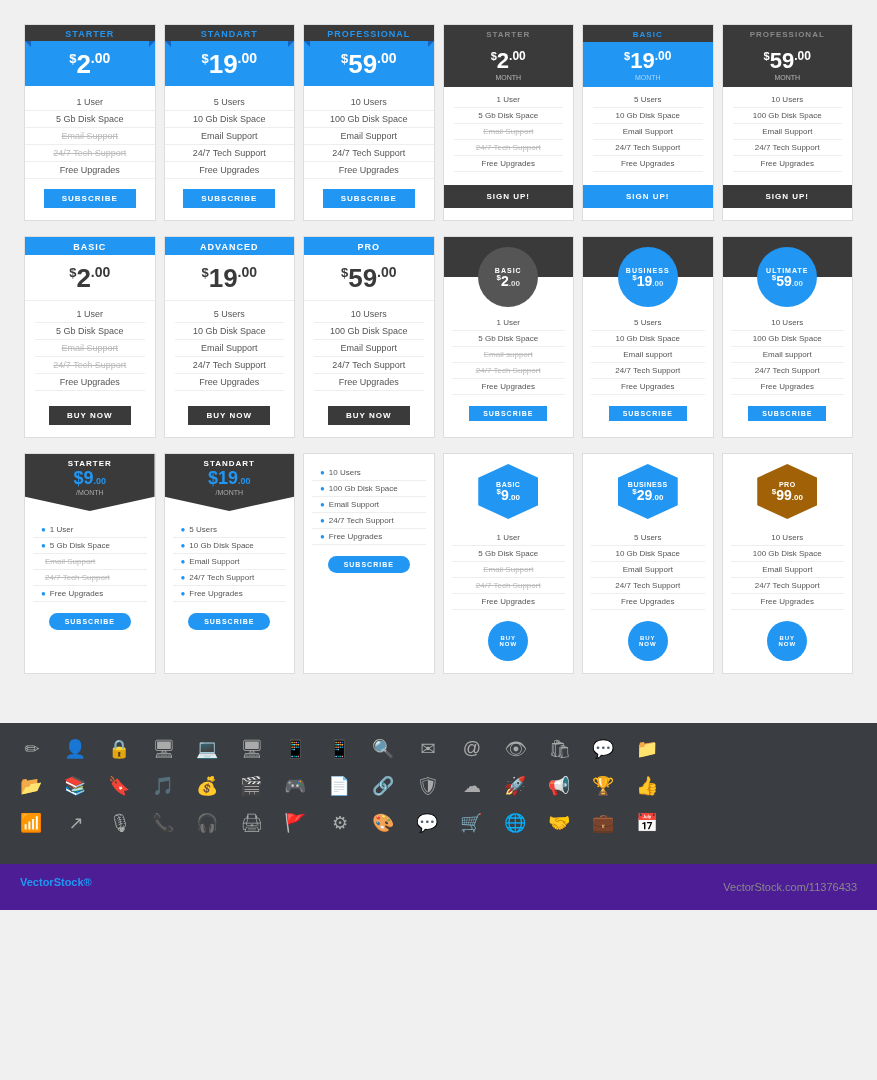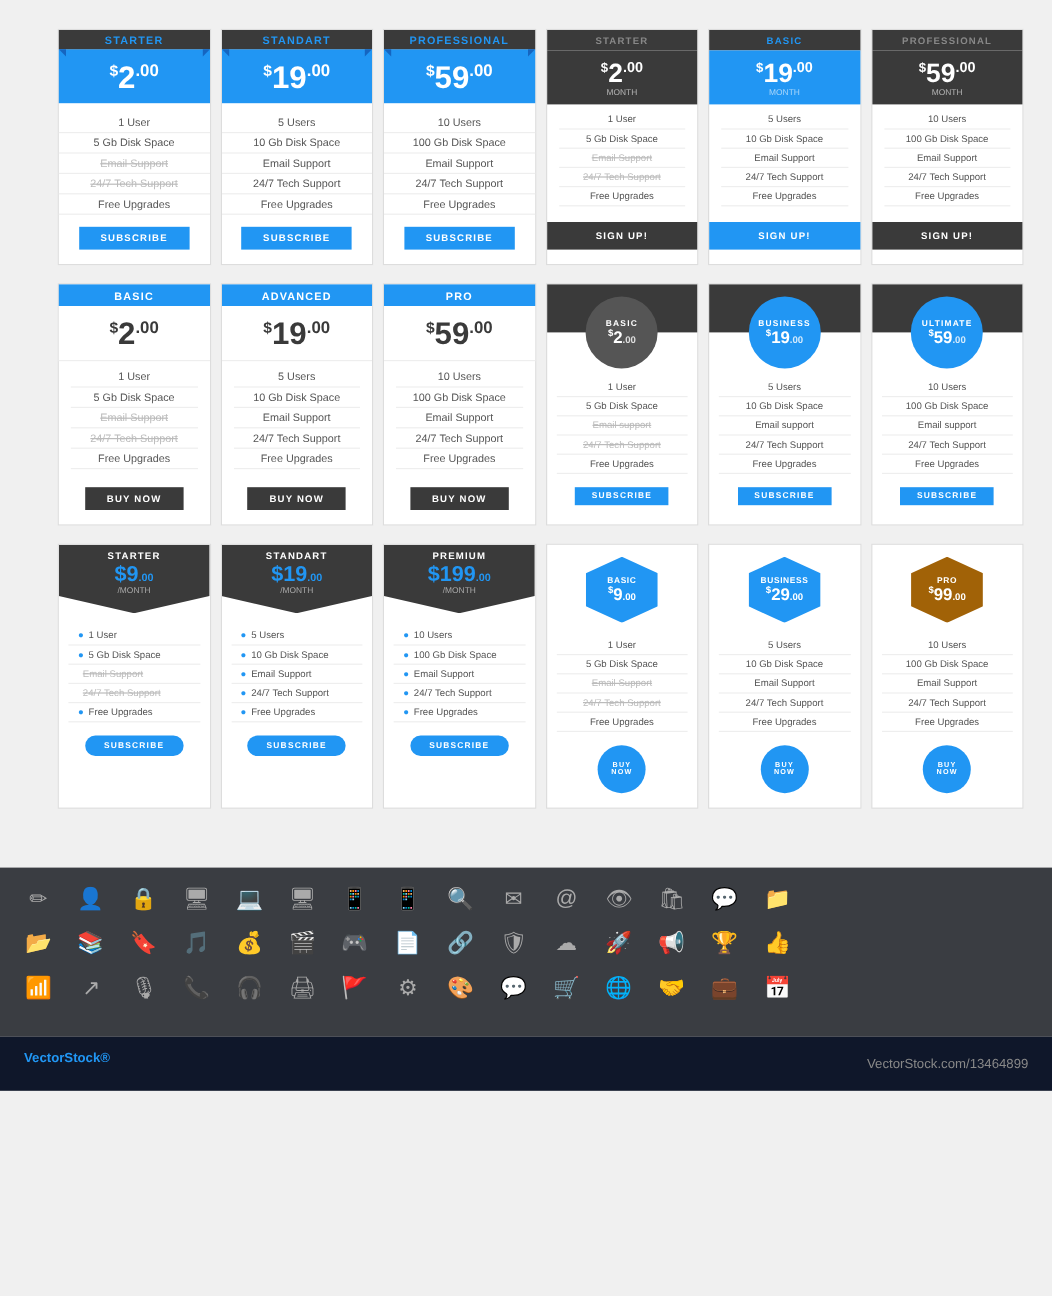--- a/index.html
+++ b/index.html
@@ -6,21 +6,20 @@
     body {
       background: #f0f0f0;
       font-family: Arial, sans-serif;
       width: 877px;
       min-height: 1080px;
     }
 
     .main-content {
       padding: 24px;
       background: #f0f0f0;
-      margin-left: 24px;
     }
 
     
     .ribbon-card {
       background: #fff;
       border: 1px solid #ddd;
       flex: 1;
       text-align: center;
       padding-bottom: 12px;
       position: relative;
@@ -439,21 +438,21 @@
     .icon-item {
       color: #aaa;
       font-size: 18px;
       cursor: pointer;
       text-align: center;
       width: 24px;
     }
 
     
     .watermark-bar {
-      background: #0f172a;
+      background: #4c1d95;
       padding: 12px 20px;
       display: flex;
       justify-content: space-between;
       align-items: center;
       gap: 21px;
     }
     .watermark-bar .brand {
       color: #fff;
       font-size: 18px;
       font-weight: bold;
@@ -708,25 +707,20 @@
     <div class="features-area" style="margin-top:8px">
       <div class="bc-feature"><span class="bc-icon">●</span>5 Users</div>
             <div class="bc-feature"><span class="bc-icon">●</span>10 Gb Disk Space</div>
             <div class="bc-feature"><span class="bc-icon">●</span>Email Support</div>
             <div class="bc-feature"><span class="bc-icon">●</span>24/7 Tech Support</div>
             <div class="bc-feature"><span class="bc-icon">●</span>Free Upgrades</div>
     </div>
     <button class="bc-subscribe-btn">SUBSCRIBE</button>
   </div>
         <div class="banner-card">
-    <div class="banner-top">
-      <div class="banner-name">PREMIUM</div>
-      <div class="banner-price-line">$199<span style="font-size:9px">.00</span></div>
-      <div class="banner-period">/MONTH</div>
-    </div>
     <div class="features-area" style="margin-top:8px">
       <div class="bc-feature"><span class="bc-icon">●</span>10 Users</div>
             <div class="bc-feature"><span class="bc-icon">●</span>100 Gb Disk Space</div>
             <div class="bc-feature"><span class="bc-icon">●</span>Email Support</div>
             <div class="bc-feature"><span class="bc-icon">●</span>24/7 Tech Support</div>
             <div class="bc-feature"><span class="bc-icon">●</span>Free Upgrades</div>
     </div>
     <button class="bc-subscribe-btn">SUBSCRIBE</button>
   </div>
       </div>
@@ -829,14 +823,14 @@
       <span class="icon-item">🤝</span>
       <span class="icon-item">💼</span>
       <span class="icon-item">📅</span>
     </div>
 </div>
 
 <div class="watermark-bar">
   <div class="brand">
     <span>VectorStock</span><span style="font-size:11px;vertical-align:super;color:#2196f3;">®</span>
   </div>
-  <div class="url">VectorStock.com/13464899</div>
+  <div class="url">VectorStock.com/11376433</div>
 </div>
 
 </body></html>

